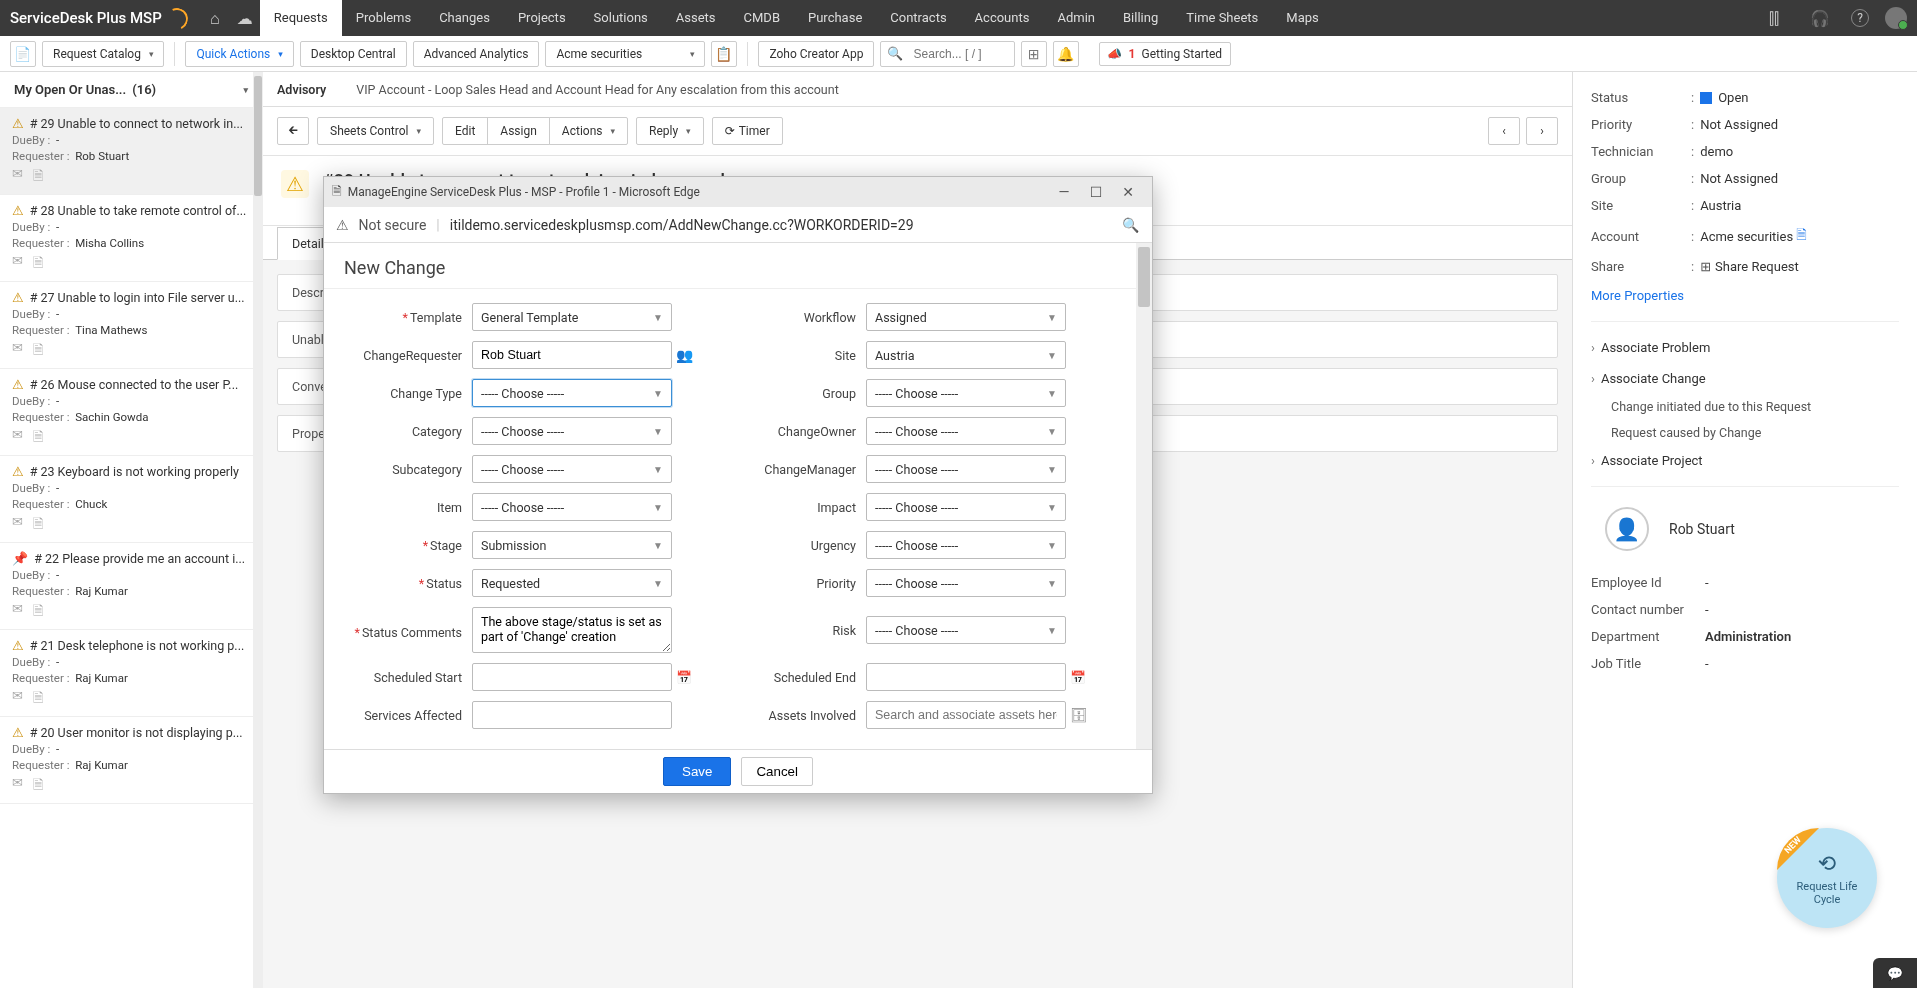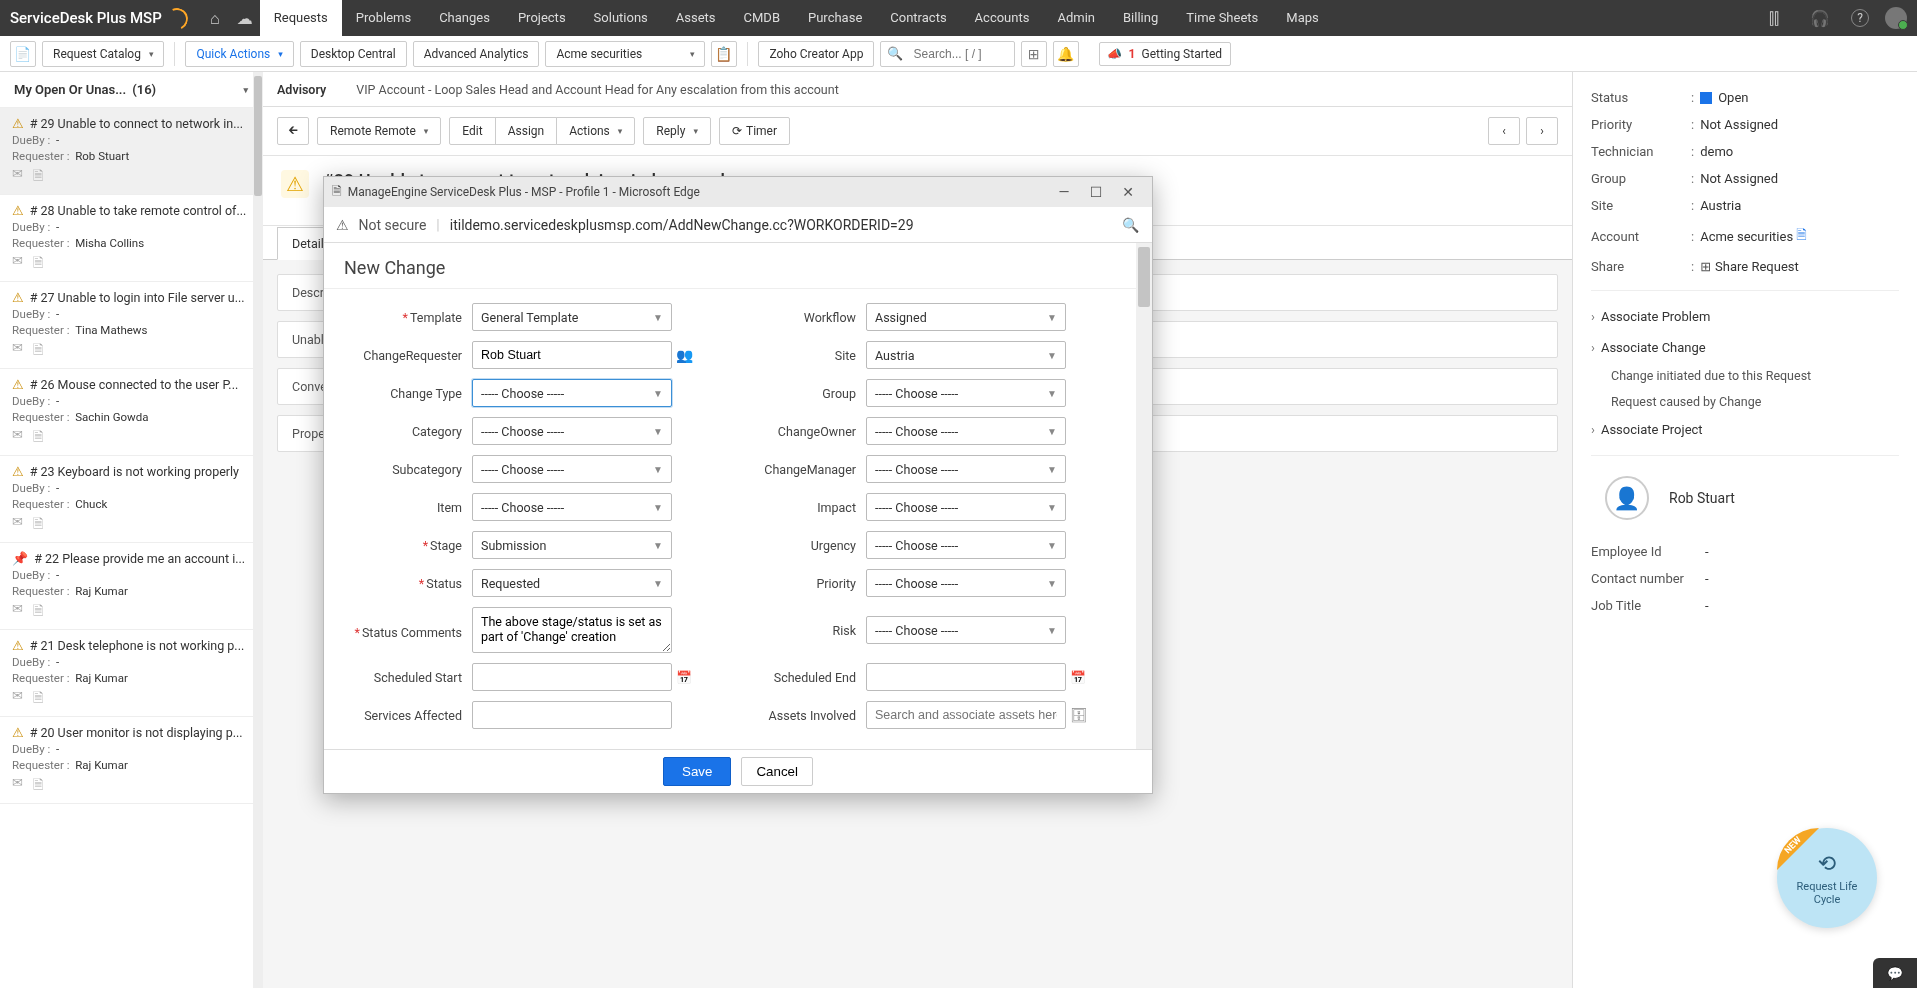--- a/index.html
+++ b/index.html
@@ -306,21 +306,21 @@
   </div>
 
   <div class="center">
     <div class="advisory">
       <span class="lbl">Advisory</span>
       <span class="txt">VIP Account - Loop Sales Head and Account Head for Any escalation from this account</span>
     </div>
 
     <div class="actionbar">
       <div class="abtn" style="width:32px;justify-content:center;">🡰</div>
-      <div class="abtn caret">Remote Remote</div>
+      <div class="abtn caret">Sheets Control</div>
       <div style="display:flex;">
         <div class="abtn" style="border-radius:2px 0 0 2px;">Edit</div>
         <div class="abtn" style="border-radius:0;margin-left:-1px;">Assign</div>
         <div class="abtn caret" style="border-radius:0 2px 2px 0;margin-left:-1px;">Actions</div>
       </div>
       <div class="abtn caret">Reply</div>
       <div class="abtn">
           <span>⟳</span>
           <span>Timer</span>
         </div>
@@ -594,20 +594,21 @@
         <span class="c">:</span>
         <span class="v">Austria</span>
       </div>
     <div class="prop"><span class="k">Account</span><span class="c">:</span><span class="v">Acme securities</span>&nbsp;<span style="color:#1a73e8;">🗎</span></div>
     <div class="prop">
         <span class="k">Share</span>
         <span class="c">:</span>
         <span style="color:#555;margin-right:4px;">⊞</span>
         <span class="v">Share Request</span>
       </div>
+    <a class="morelink">More Properties</a>
     <hr class="hr">
     <div class="assoc">
         <span class="arr">›</span>
         <span>Associate Problem</span>
       </div>
     <div class="assoc">
         <span class="arr">›</span>
         <span>Associate Change</span>
       </div>
     <div class="assoc-sub">Change initiated due to this Request</div>
@@ -621,20 +622,24 @@
       <div class="av">👤</div>
       <div style="font-size:14px;">Rob Stuart</div>
     </div>
     <div class="prop">
         <span class="k">Employee Id</span>
         <span class="v" style="margin-left:14px;">-</span>
       </div>
     <div class="prop">
         <span class="k">Contact number</span>
         <span class="v" style="margin-left:14px;">-</span>
+      </div>
+    <div class="prop">
+        <span class="k">Department</span>
+        <span class="v" style="margin-left:14px;font-weight:600;">Administration</span>
       </div>
     <div class="prop">
         <span class="k">Job Title</span>
         <span class="v" style="margin-left:14px;">-</span>
       </div>
   </div>
 
 </div>
 
 <div class="rlc-badge">

